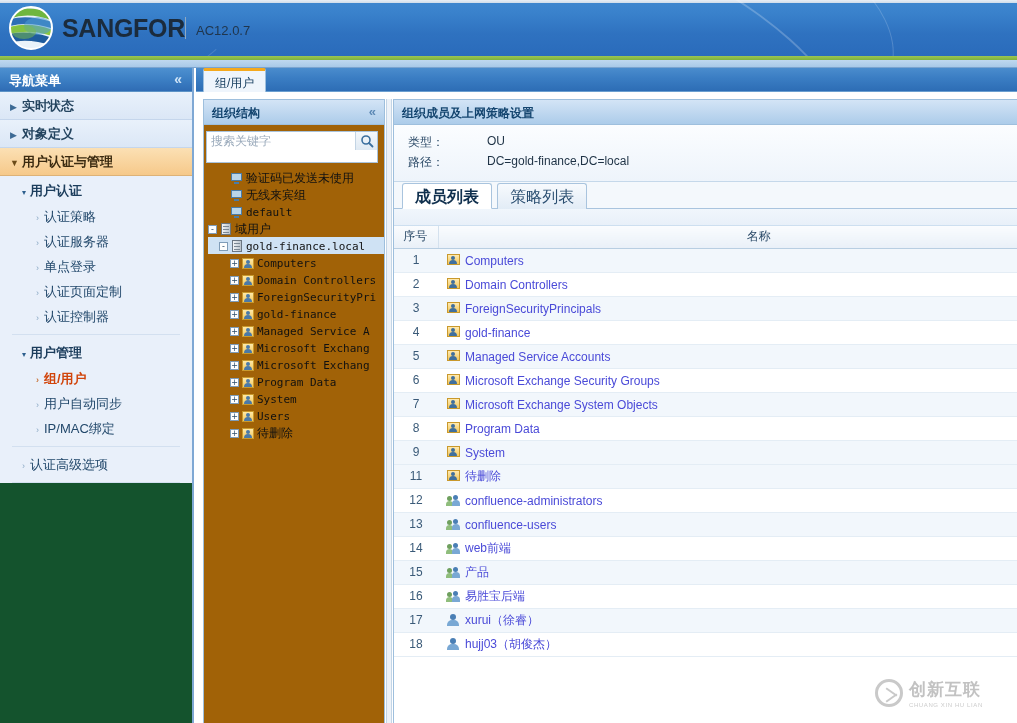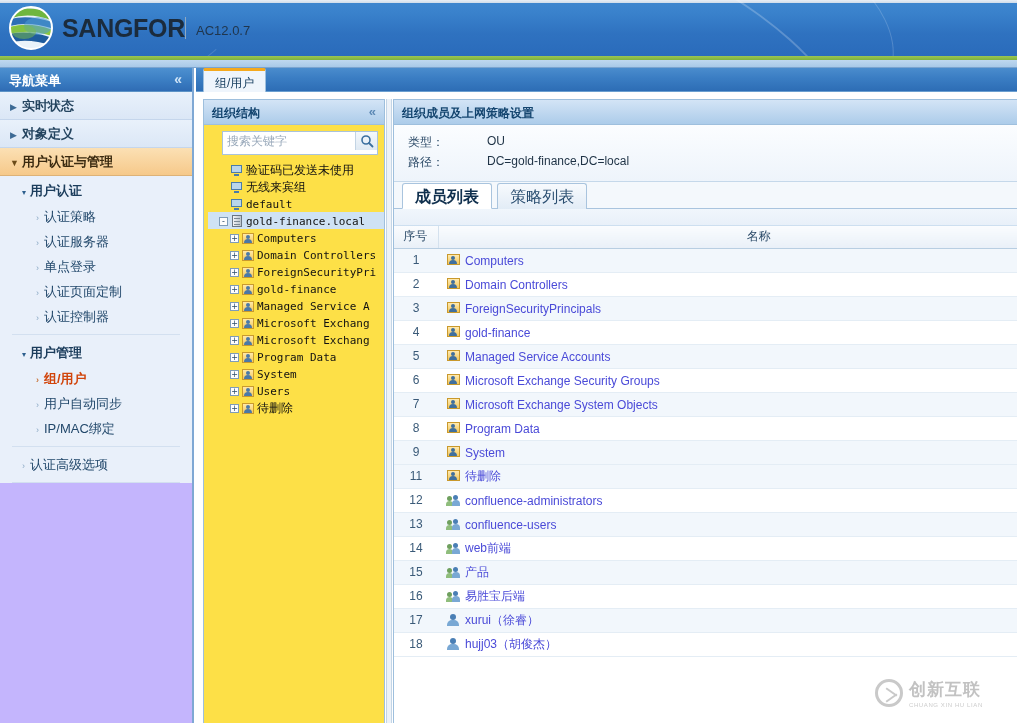--- a/index.html
+++ b/index.html
@@ -79,21 +79,21 @@
     position: absolute; left: 0; top: 60px;
     width: 1017px; height: 8px;
     background: linear-gradient(to bottom, #bfd8ef, #a8c9e8);
     border-bottom: 1px solid #7ba4cf;
   }
 
   
   #navPanel {
     position: absolute; left: 0; top: 68px;
     width: 194px; height: 655px;
-    background: #c4b5fd;
+    background: #14532d;
     border-right: 2px solid #7fa8d4;
   }
   #navHeader {
     position: relative;
     height: 24px;
     background: linear-gradient(to bottom, #4d90d0 0%, #3c7fc4 50%, #2f6cb4 100%);
     border-bottom: 1px solid #5d93c6;
   }
   #navHeader .ttl {
     position: absolute; left: 9px; top: 4px;
@@ -166,43 +166,43 @@
     border-top: 3px solid #f5a91e;
     color: #123a5c; font-size: 12px;
     border-radius: 2px 2px 0 0;
     cursor: pointer;
   }
 
   
   #treePanel {
     position: absolute; left: 203px; top: 99px;
     width: 182px; height: 624px;
-    background: #fde047;
+    background: #a16207;
     border: 1px solid #9ebfdd;
     border-bottom: none;
   }
   .panelHead {
     height: 25px;
     background: linear-gradient(to bottom, #d3e4f6 0%, #c0d8f0 50%, #acccea 100%);
     border-bottom: 1px solid #9ebfdd;
     position: relative;
   }
   .panelHead .ttl {
     position: absolute; left: 8px; top: 5px;
     color: #14456f; font-size: 12px; font-weight: bold;
   }
   .panelHead .chev {
     position: absolute; right: 8px; top: 4px;
     color: #5b88b4; font-size: 13px; font-weight: bold;
   }
 
   #searchWrap {
     position: relative;
-    margin: 6px 6px 2px 18px;
-    height: 24px;
+    margin: 6px 6px 2px 2px;
+    height: 32px;
     background: #ffffff;
     border: 1px solid #a9c3dc;
   }
   #searchInput {
     position: absolute; left: 0; top: 0;
     width: 146px; height: 18px;
     border: none; outline: none;
     padding-left: 4px;
     font-size: 12px; color: #2b4a66;
     font-family: "Liberation Sans", sans-serif;
@@ -547,20 +547,21 @@
         <circle cx="6" cy="6" r="4" fill="none" stroke="#3b6f9f" stroke-width="1.6"></circle>
         <line x1="9" y1="9" x2="12.5" y2="12.5" stroke="#3b6f9f" stroke-width="1.8" stroke-linecap="round"></line>
       </svg>
     </div>
   </div>
 
   <div id="treeBody">
       <div class="tnode"><span class="spc"></span><span class="spc"></span><span class="ico icoMon"><i class="scr"></i><i class="bse"></i></span><span class="lbl lblCJK">验证码已发送未使用</span></div>
       <div class="tnode"><span class="spc"></span><span class="spc"></span><span class="ico icoMon"><i class="scr"></i><i class="bse"></i></span><span class="lbl lblCJK">无线来宾组</span></div>
       <div class="tnode"><span class="spc"></span><span class="spc"></span><span class="ico icoMon"><i class="scr"></i><i class="bse"></i></span><span class="lbl">default</span></div>
+      <div class="tnode"><span class="exp">-</span><span class="ico icoSrv"><i class="bx"></i><i class="l1"></i><i class="l2"></i><i class="l3"></i></span><span class="lbl lblCJK">域用户</span></div>
       <div class="tnode sel"><span class="spc"></span><span class="exp">-</span><span class="ico icoSrv"><i class="bx"></i><i class="l1"></i><i class="l2"></i><i class="l3"></i></span><span class="lbl">gold-finance.local</span></div>
       <div class="tnode"><span class="spc"></span><span class="spc"></span><span class="exp">+</span><span class="ico icoOU"><i class="fold"></i><i class="head"></i><i class="body"></i></span><span class="lbl">Computers</span></div>
       <div class="tnode"><span class="spc"></span><span class="spc"></span><span class="exp">+</span><span class="ico icoOU"><i class="fold"></i><i class="head"></i><i class="body"></i></span><span class="lbl">Domain Controllers</span></div>
       <div class="tnode"><span class="spc"></span><span class="spc"></span><span class="exp">+</span><span class="ico icoOU"><i class="fold"></i><i class="head"></i><i class="body"></i></span><span class="lbl">ForeignSecurityPri</span></div>
       <div class="tnode"><span class="spc"></span><span class="spc"></span><span class="exp">+</span><span class="ico icoOU"><i class="fold"></i><i class="head"></i><i class="body"></i></span><span class="lbl">gold-finance</span></div>
       <div class="tnode"><span class="spc"></span><span class="spc"></span><span class="exp">+</span><span class="ico icoOU"><i class="fold"></i><i class="head"></i><i class="body"></i></span><span class="lbl">Managed Service A</span></div>
       <div class="tnode"><span class="spc"></span><span class="spc"></span><span class="exp">+</span><span class="ico icoOU"><i class="fold"></i><i class="head"></i><i class="body"></i></span><span class="lbl">Microsoft Exchang</span></div>
       <div class="tnode"><span class="spc"></span><span class="spc"></span><span class="exp">+</span><span class="ico icoOU"><i class="fold"></i><i class="head"></i><i class="body"></i></span><span class="lbl">Microsoft Exchang</span></div>
       <div class="tnode"><span class="spc"></span><span class="spc"></span><span class="exp">+</span><span class="ico icoOU"><i class="fold"></i><i class="head"></i><i class="body"></i></span><span class="lbl">Program Data</span></div>
       <div class="tnode"><span class="spc"></span><span class="spc"></span><span class="exp">+</span><span class="ico icoOU"><i class="fold"></i><i class="head"></i><i class="body"></i></span><span class="lbl">System</span></div>

